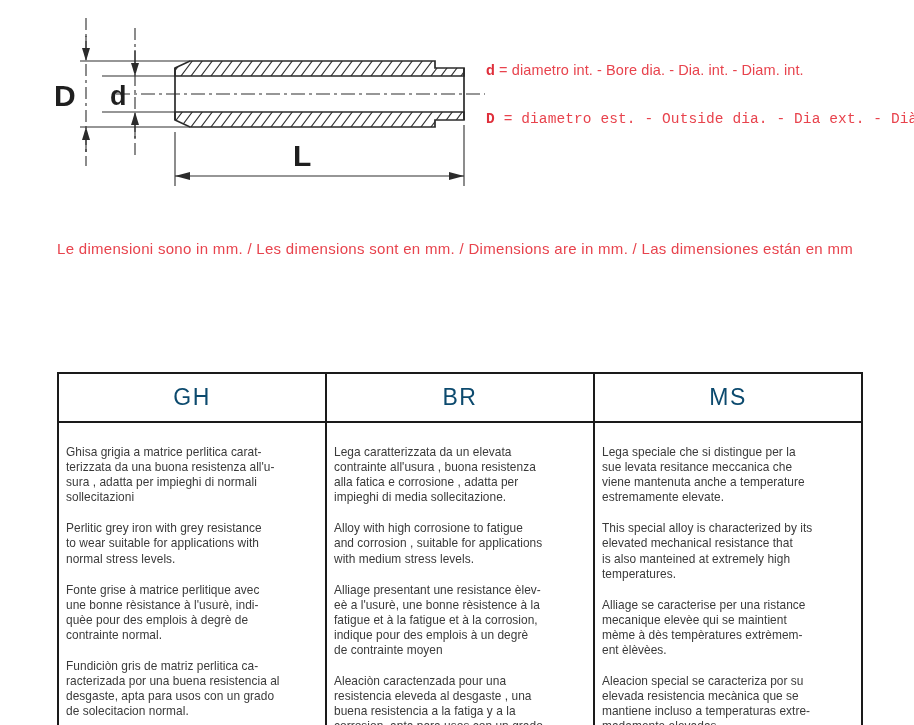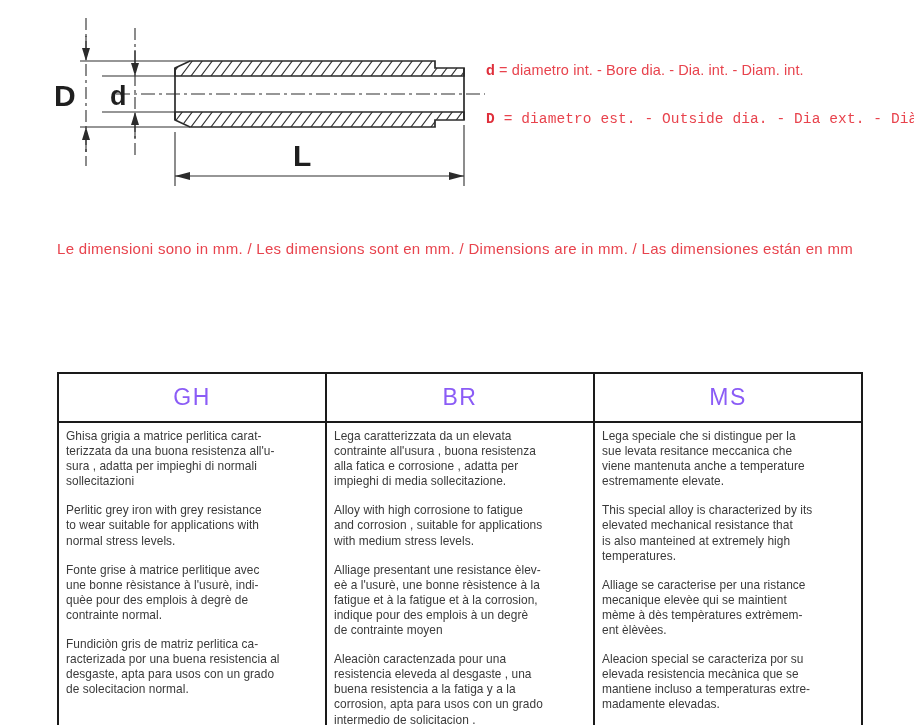--- a/index.html
+++ b/index.html
@@ -54,32 +54,32 @@
     border-collapse: collapse;
     table-layout: fixed;
     background: #ffffff;
   }
   table.materials th {
     border: 2px solid #1a1a1a;
     height: 45px;
     font-size: 23px;
     font-weight: 500;
     letter-spacing: 1.5px;
-    color: #8b5cf6;
+    color: #0c4a6e;
     text-align: center;
     vertical-align: middle;
   }
   table.materials td {
     border: 2px solid #1a1a1a;
     vertical-align: top;
     padding: 6px 4px 0 7px;
     height: 278px;
   }
   table.materials td p {
-    margin: 0 0 14px 0;
+    margin: 16px 0 14px 0;
     font-size: 11.9px;
     line-height: 15.1px;
     color: #3a3a3a;
     white-space: pre-line;
     letter-spacing: 0.05px;
   }
   
   .dwg-line  { stroke: #2b2b2b; fill: none; }
   .dwg-thin  { stroke: #2e2e2e; fill: none; stroke-width: 1.1; }
   .dwg-label { fill: #1f1f1f; font-family: "Liberation Sans", sans-serif; font-weight: 700; }

